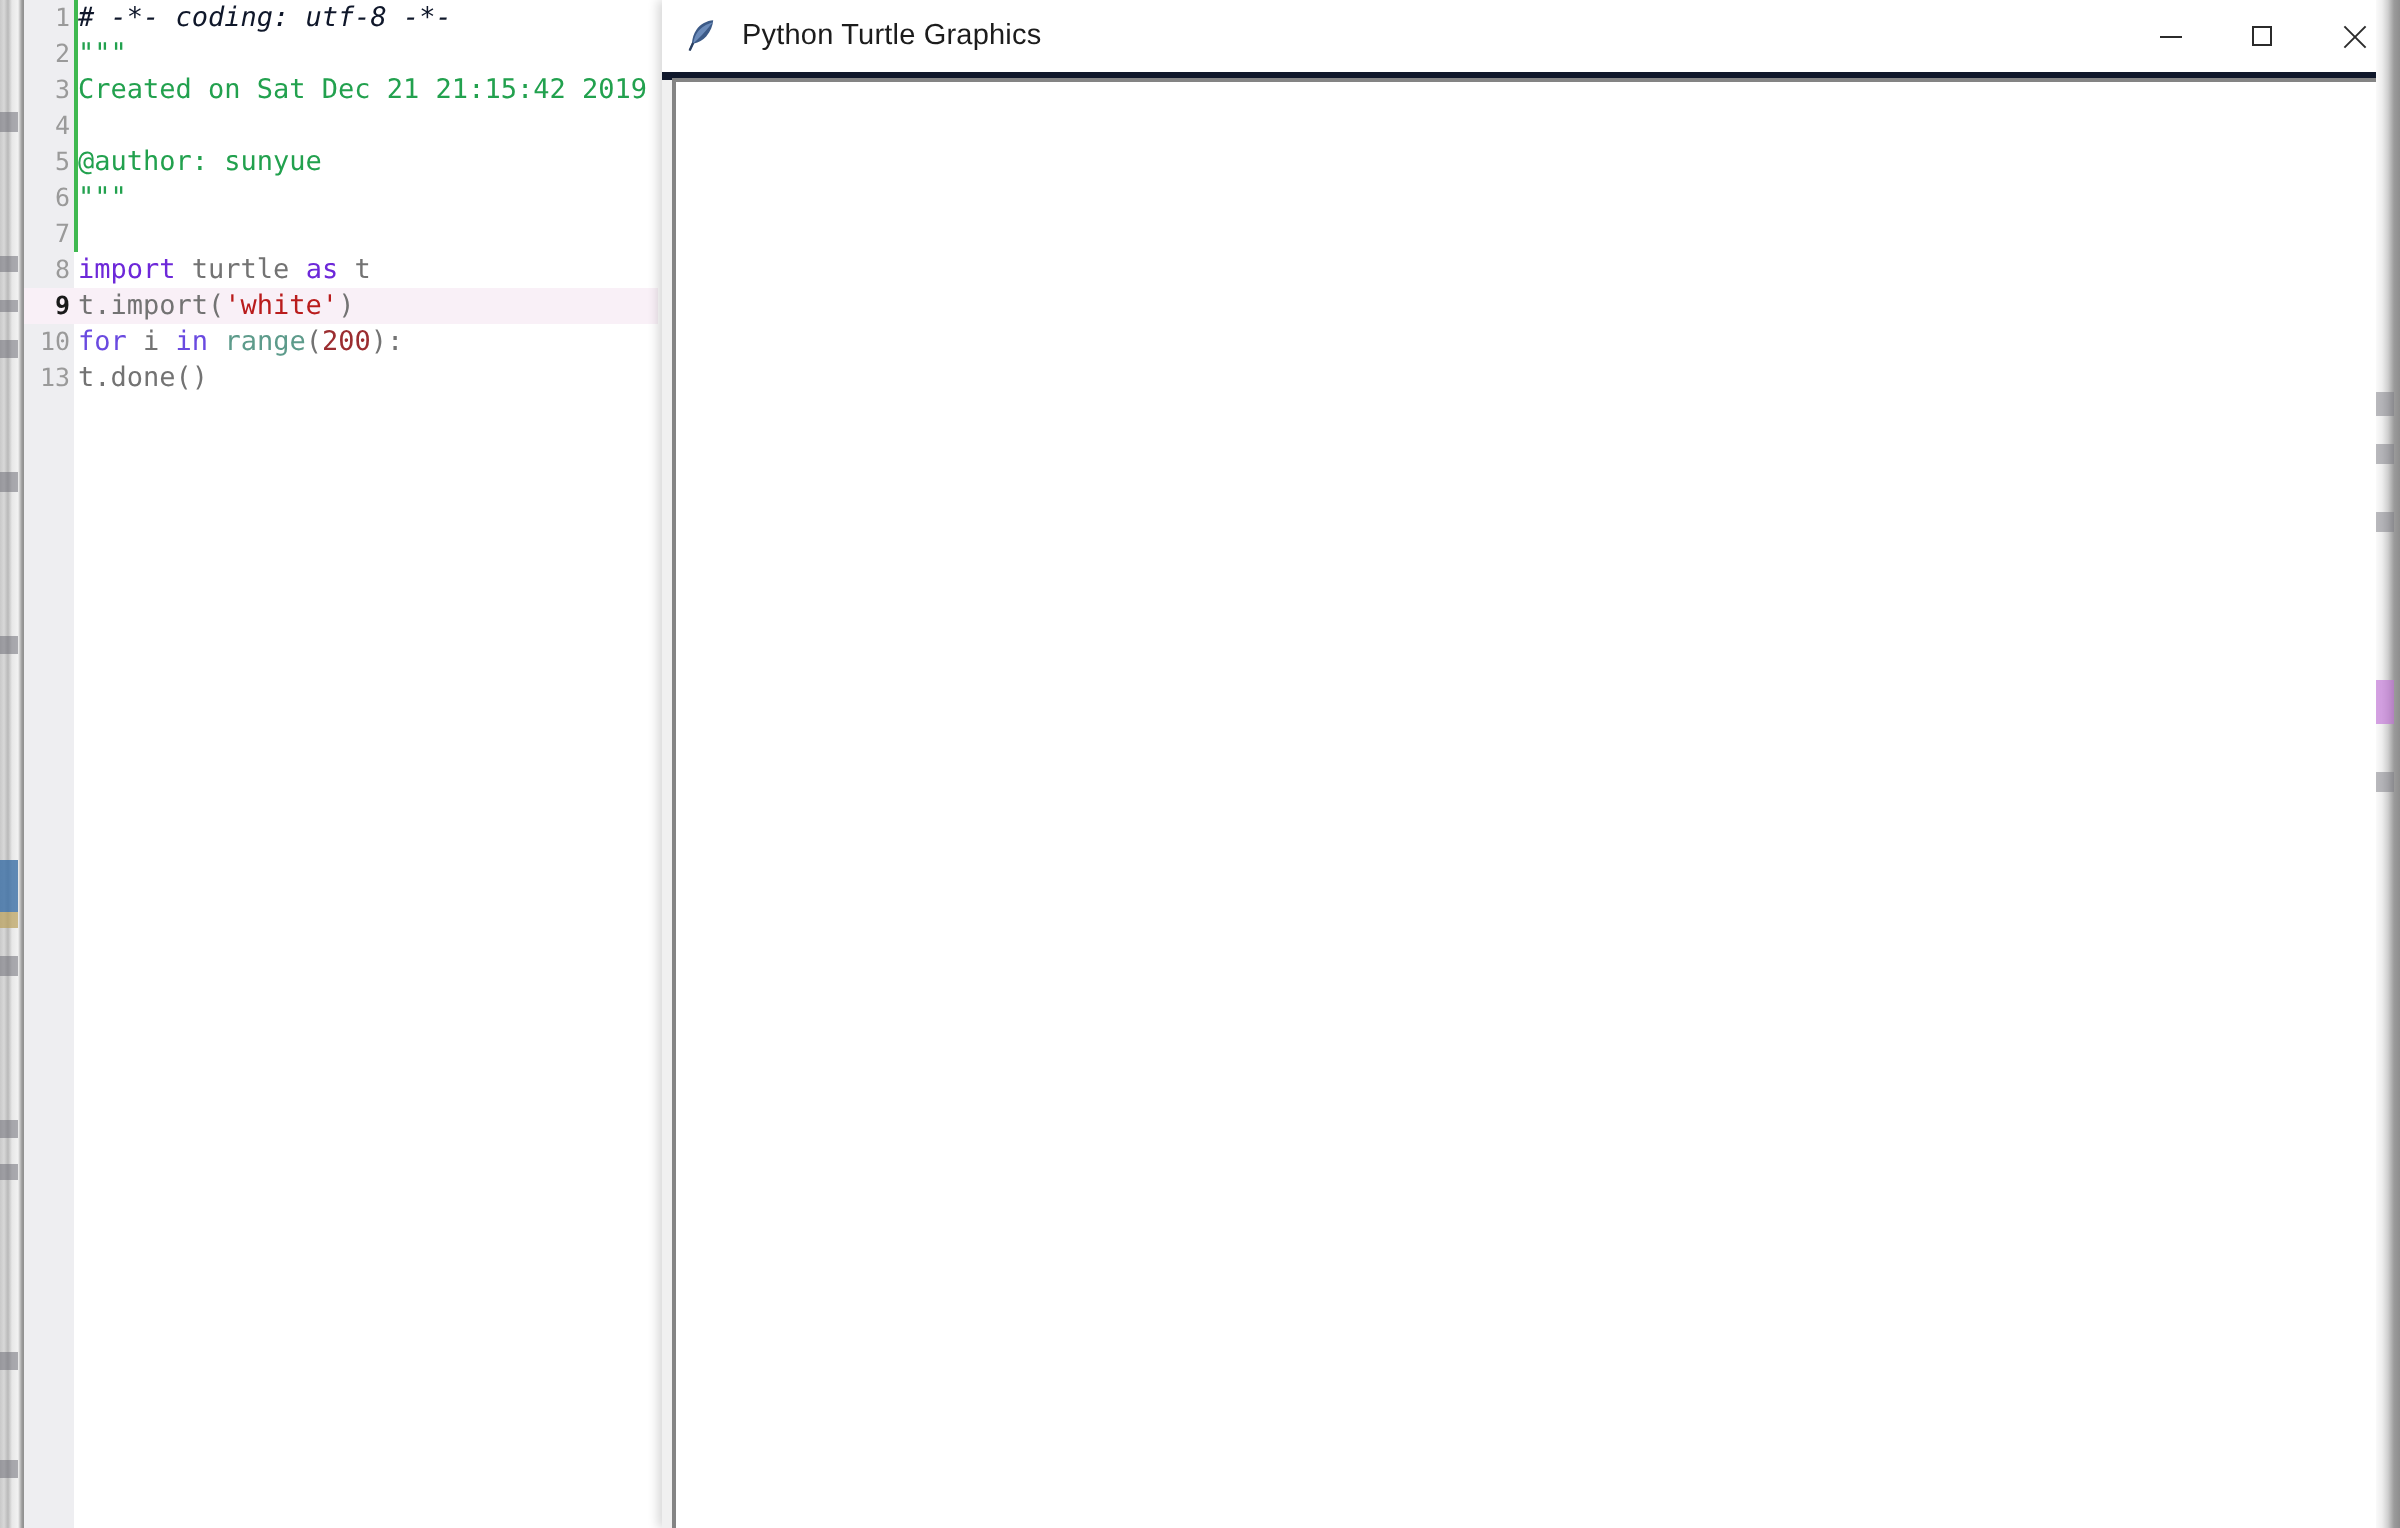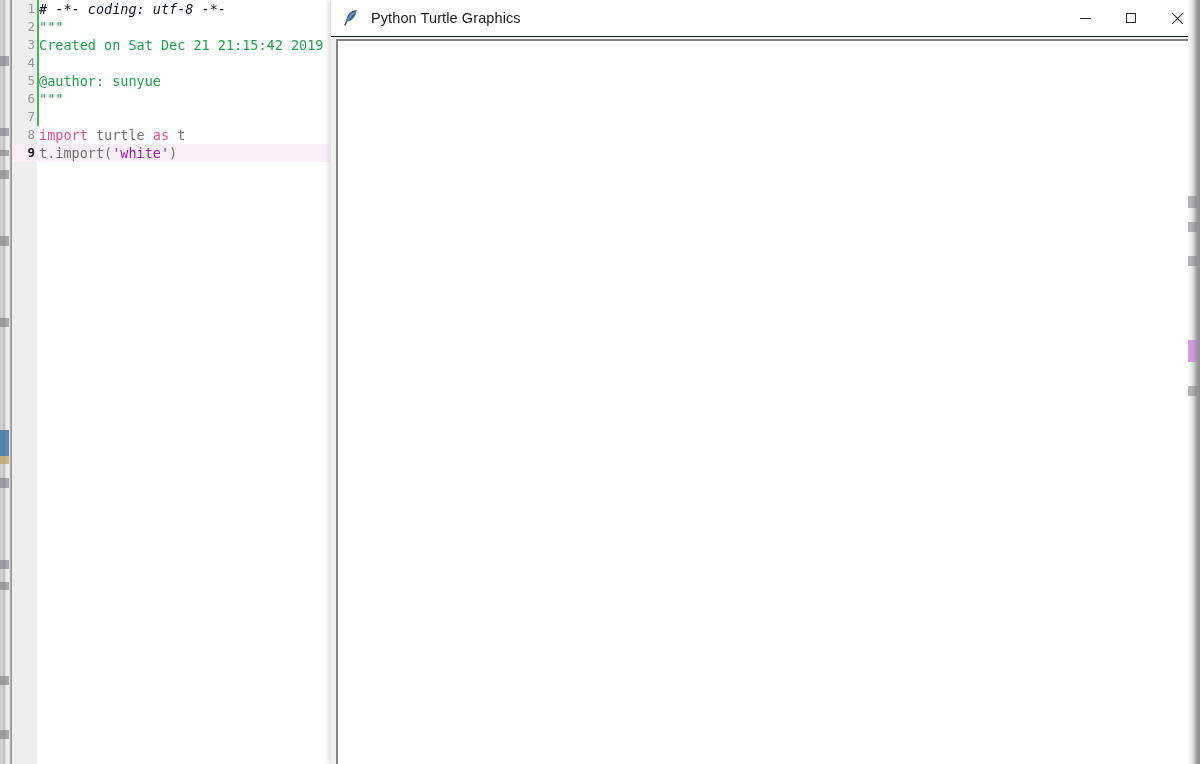--- a/index.html
+++ b/index.html
@@ -105,43 +105,43 @@
   .ltext {
     position: absolute;
     left: 27px;
     line-height: 18px;
     white-space: pre;
     color: #202020;
   }
 
   
   .tk-comment { color: #0f172a; font-style: italic; }
-  .tk-string  { color: #a21caf; }
+  .tk-string  { color: #b91c1c; }
   .tk-doc     { color: #22a14e; }
-  .tk-kw      { color: #ec4899; }
+  .tk-kw      { color: #6d28d9; }
   .tk-kw2     { color: #6a4ae0; }
   .tk-builtin { color: #5d9b8b; }
   .tk-num     { color: #9b2d30; }
   .tk-plain   { color: #737373; }
 
   
   .turtle-window {
     position: absolute;
     left: 331px; top: 0;
     width: 869px; height: 764px;
     background: #f0f0f0;
     box-shadow: -2px 0 5px rgba(0,0,0,.16);
   }
 
   .turtle-titlebar {
     position: absolute;
     left: 0; top: 0;
     width: 869px; height: 36px;
     background: #ffffff;
-    border-bottom: 1px solid #0f172a;
+    border-bottom: 4px solid #0f172a;
     display: flex;
     align-items: center;
   }
 
   .title-icon {
     width: 22px; height: 22px;
     margin-left: 9px;
     margin-right: 9px;
     position: relative;
     flex: 0 0 auto;
@@ -264,20 +264,22 @@
       <div class="code-area" id="code-area">
           <div class="code-line"><span class="ln">1</span><span class="ltext"><span class="tk-comment"># -*- coding: utf-8 -*-</span></span></div>
           <div class="code-line"><span class="ln">2</span><span class="ltext"><span class="tk-doc">"""</span></span></div>
           <div class="code-line"><span class="ln">3</span><span class="ltext"><span class="tk-doc">Created on Sat Dec 21 21:15:42 2019</span></span></div>
           <div class="code-line"><span class="ln">4</span><span class="ltext"><span class="tk-doc"></span></span></div>
           <div class="code-line"><span class="ln">5</span><span class="ltext"><span class="tk-doc">@author: sunyue</span></span></div>
           <div class="code-line"><span class="ln">6</span><span class="ltext"><span class="tk-doc">"""</span></span></div>
           <div class="code-line"><span class="ln">7</span><span class="ltext"><span class="tk-plain"></span></span></div>
           <div class="code-line"><span class="ln">8</span><span class="ltext"><span class="tk-kw">import</span><span class="tk-plain"> turtle </span><span class="tk-kw">as</span><span class="tk-plain"> t</span></span></div>
           <div class="code-line current"><span class="ln">9</span><span class="ltext"><span class="tk-plain">t.import(</span><span class="tk-string">'white'</span><span class="tk-plain">)</span></span></div>
+          <div class="code-line"><span class="ln">10</span><span class="ltext"><span class="tk-kw2">for</span><span class="tk-plain"> i </span><span class="tk-kw2">in</span><span class="tk-plain"> </span><span class="tk-builtin">range</span><span class="tk-plain">(</span><span class="tk-num">200</span><span class="tk-plain">):</span></span></div>
+          <div class="code-line"><span class="ln">13</span><span class="ltext"><span class="tk-plain">t.done()</span></span></div>
         </div>
     </div>
   </div>
 
   <div class="turtle-window">
 
     <div class="turtle-titlebar">
 
       <div class="title-icon">
         <svg width="22" height="22" viewBox="0 0 22 22" aria-hidden="true">

